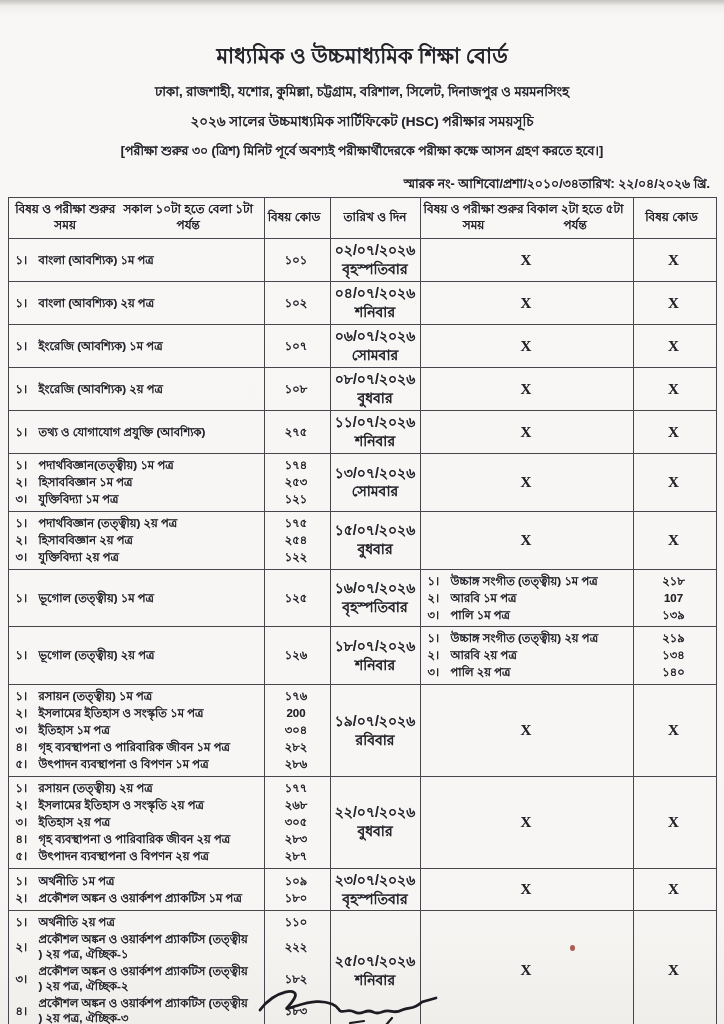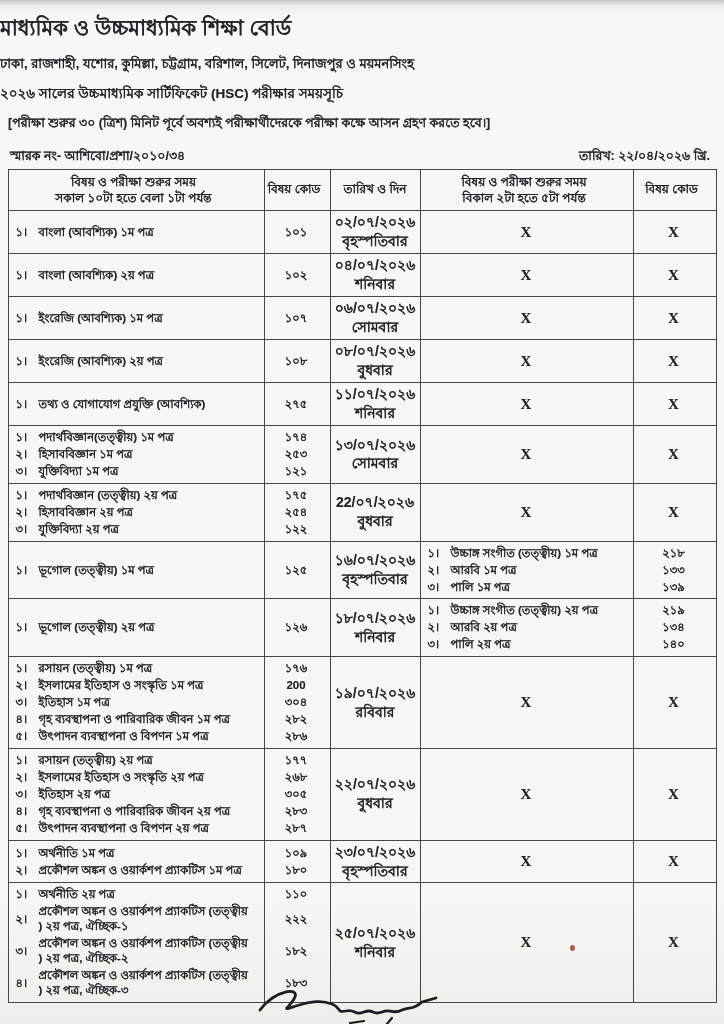--- a/index.html
+++ b/index.html
@@ -10,40 +10,40 @@
     color:#24242b;
     -webkit-font-smoothing:antialiased;
   }
   .page{
     position:relative;width:724px;height:1024px;box-sizing:border-box;
     background:linear-gradient(180deg,#eae8e5 0px,#f8f7f5 16px,#f7f6f4 88%,#f0eeeb 100%);
     text-shadow:0 0 .5px rgba(35,35,45,.45);
   }
   .scan-top{position:absolute;top:0;left:0;right:0;height:6px;
     background:linear-gradient(180deg,rgba(110,108,102,.30),rgba(110,108,102,0));}
-  header{padding-top:12px;}
+  header{padding-top:40px;text-align:center;}
   .board-title{font-size:21px;font-weight:bold;margin:0 0 7px 0;}
   .boards-line{font-size:13px;font-weight:bold;margin:0 0 8px 0;}
   .schedule-title{font-size:13.5px;font-weight:bold;margin:0 0 5px 0;}
   .instruction{font-size:12.5px;font-weight:bold;margin:8px;}
-  .memo-row{display:flex;justify-content:space-between;align-items:baseline;
+  .memo-row{display:flex;justify-content:flex-end;align-items:baseline;
     padding:5px 14px 0 10px;font-size:12.5px;font-weight:bold;}
   .notice{font-size:13px;font-weight:bold;line-height:1.3;margin:3px 10px 6px 10px;}
 
   table{border-collapse:collapse;table-layout:fixed;width:708px;margin:2px auto 0 auto;}
   td,th{border:1px solid #46464c;vertical-align:middle;box-sizing:border-box;}
   th{font-size:12px;font-weight:bold;padding:0;}
   .date-col{width:90px;}
   .combo-m{width:322px;padding:0;position:relative;}
   .combo-a{width:296px;padding:0;position:relative;}
   .vline{position:absolute;top:0;bottom:0;width:1px;background:#46464c;}
   .combo-m > .vline{left:255px;}
   .combo-a > .vline{left:212px;}
   .h-wrap{display:flex;align-items:stretch;min-height:40px;}
-  .h-main{flex:1;display:flex;flex-direction:column;justify-content:center;
+  .h-main{flex:1;display:flex;flex-direction:row;justify-content:center;
     line-height:1.35;padding:3px 2px;text-align:center;}
   .h-code{flex:none;display:flex;align-items:center;justify-content:center;
     text-align:center;padding:2px;}
   .combo-m .h-code{width:67px;}
   .combo-a .h-code{width:84px;}
 
   .items{padding:3px 0;}
   .item{display:flex;align-items:center;font-size:11.5px;font-weight:bold;
     line-height:1.3;padding:1px 0;}
   .sl{flex:none;width:30px;padding-left:7px;box-sizing:border-box;}
@@ -272,21 +272,21 @@
                 <span class="cd">২৫৪</span>
               </div>
               <div class="item">
                 <span class="sl">৩।</span>
                 <span class="nm">যুক্তিবিদ্যা ২য় পত্র</span>
                 <span class="cd">১২২</span>
               </div>
             </div>
           </td>
           <td class="date-cell">
-            <div>22/০৭/২০২৬</div>
+            <div>১৫/০৭/২০২৬</div>
             <div>বুধবার</div>
           </td>
           <td class="combo-a">
             <div class="vline"></div>
             <div class="x-wrap">
               <div class="x-main xg">X</div>
               <div class="x-cd xg">X</div>
             </div>
           </td>
         </tr>
@@ -309,21 +309,21 @@
             <div class="vline"></div>
             <div class="items">
               <div class="item">
                 <span class="sl">১।</span>
                 <span class="nm">উচ্চাঙ্গ সংগীত (তত্ত্বীয়) ১ম পত্র</span>
                 <span class="cd">২১৮</span>
               </div>
               <div class="item">
                 <span class="sl">২।</span>
                 <span class="nm">আরবি ১ম পত্র</span>
-                <span class="cd">১৩৩</span>
+                <span class="cd">107</span>
               </div>
               <div class="item">
                 <span class="sl">৩।</span>
                 <span class="nm">পালি ১ম পত্র</span>
                 <span class="cd">১৩৯</span>
               </div>
             </div>
           </td>
         </tr>
         <tr>

